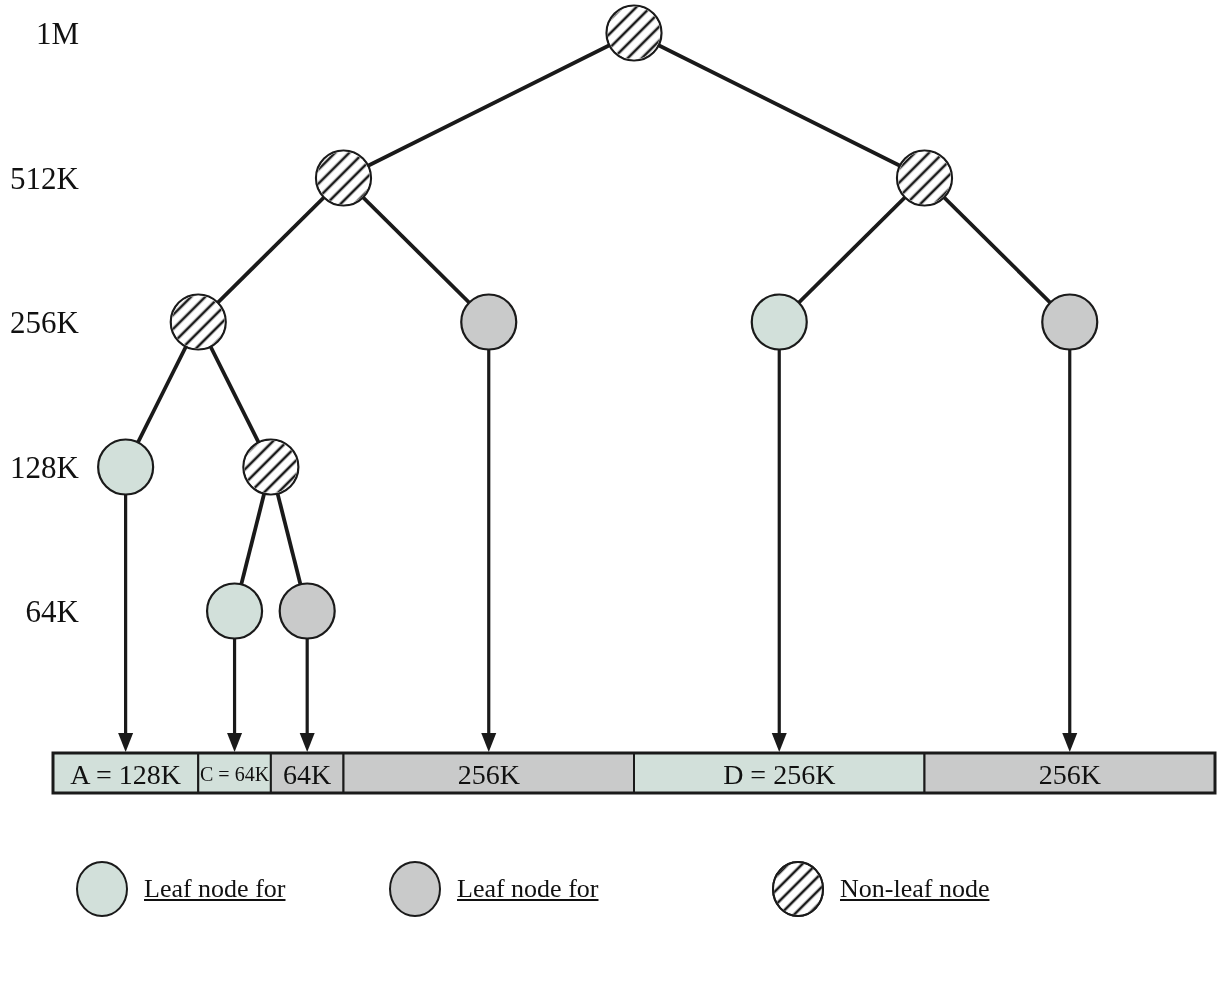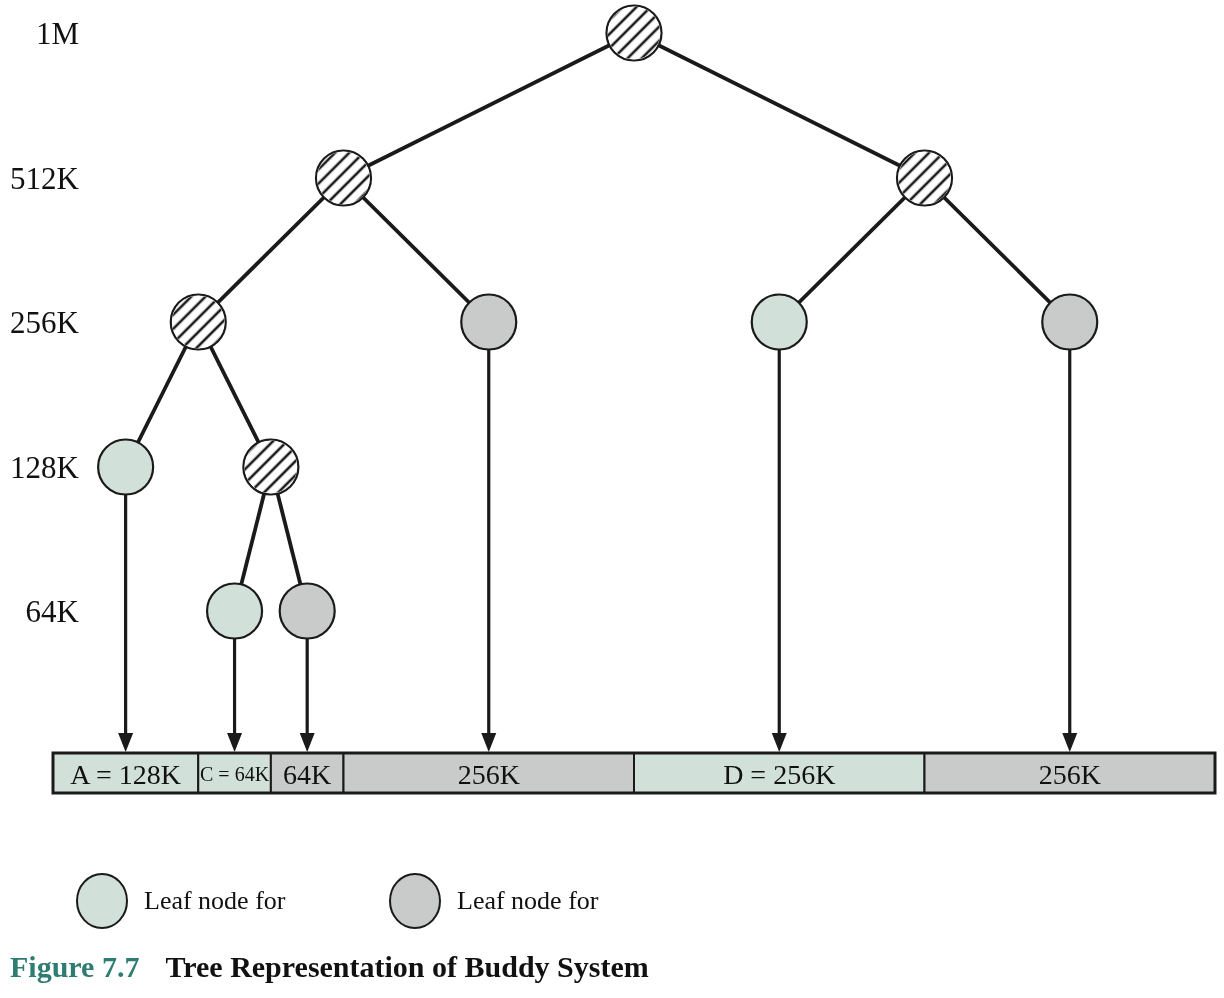--- a/index.html
+++ b/index.html
@@ -29,21 +29,21 @@
   .seg { stroke: var(--c-line); stroke-width: 2; }
   .seg-allocated   { fill: var(--c-allocated); }
   .seg-unallocated { fill: var(--c-unallocated); }
   .bar-outline { fill: none; stroke: var(--c-line); stroke-width: 3; }
 
   .seg-label   { font-size: 28px; }
   .seg-label.small { font-size: 20px; }
   .level-label { font-size: 31px; }
 
   .legend { position: absolute; left: 0; top: 848px; width: 1224px; height: 96px; }
-  .legend-item { position: absolute; top: 24px; display: flex; align-items: center; gap: 15px; }
+  .legend-item { position: absolute; top: 12px; display: flex; align-items: center; gap: 15px; text-decoration: underline; }
   .legend-item .swatch { flex: 0 0 auto; display: block; }
   .sw-allocated   { fill: var(--c-allocated); stroke: var(--c-line); stroke-width: 2; }
   .sw-unallocated { fill: var(--c-unallocated); stroke: var(--c-line); stroke-width: 2; }
   .sw-nonleaf-base { fill: #ffffff; stroke: var(--c-line); stroke-width: 2; }
   .sw-nonleaf-hatch { fill: url(#hatchLegend); stroke: none; }
   .legend-text { font-size: 26px; line-height: 34px; }
 
   .caption {
     position: absolute; left: 10px; top: 950px;
     display: flex; align-items: baseline; gap: 26px;
@@ -145,21 +145,33 @@
 
     <div class="legend-item" style="left:388px">
       <svg class="swatch" width="54" height="58" viewBox="0 0 54 58">
         <ellipse cx="27" cy="29" rx="25" ry="27" class="sw-unallocated"></ellipse>
       </svg>
       <div class="legend-text">
         <div>Leaf node for</div>
       </div>
     </div>
 
+    <div class="legend-item" style="left:771px">
+      <svg class="swatch" width="54" height="58" viewBox="0 0 54 58">
+        <defs>
+          <pattern id="hatchLegend" patternUnits="userSpaceOnUse" width="10" height="10" patternTransform="rotate(-45)">
+            <rect width="10" height="10" fill="#ffffff"></rect>
+            <line x1="0" y1="5" x2="10" y2="5" stroke="#1a1a1a" stroke-width="2.6"></line>
+          </pattern>
+        </defs>
+        <ellipse cx="27" cy="29" rx="25" ry="27" class="sw-nonleaf-base"></ellipse>
+        <ellipse cx="27" cy="29" rx="24" ry="26" class="sw-nonleaf-hatch"></ellipse>
+        <ellipse cx="27" cy="29" rx="25" ry="27" fill="none" stroke="#1a1a1a" stroke-width="2"></ellipse>
+      </svg>
+      <div class="legend-text">
+        <div>Non-leaf node</div>
+      </div>
+    </div>
 
   </div>
 
-  <div class="caption">
-    <span class="fignum">Figure 7.7</span>
-    <span class="figtitle">Tree Representation of Buddy System</span>
-  </div>
 
 </div>
 
 </body></html>

